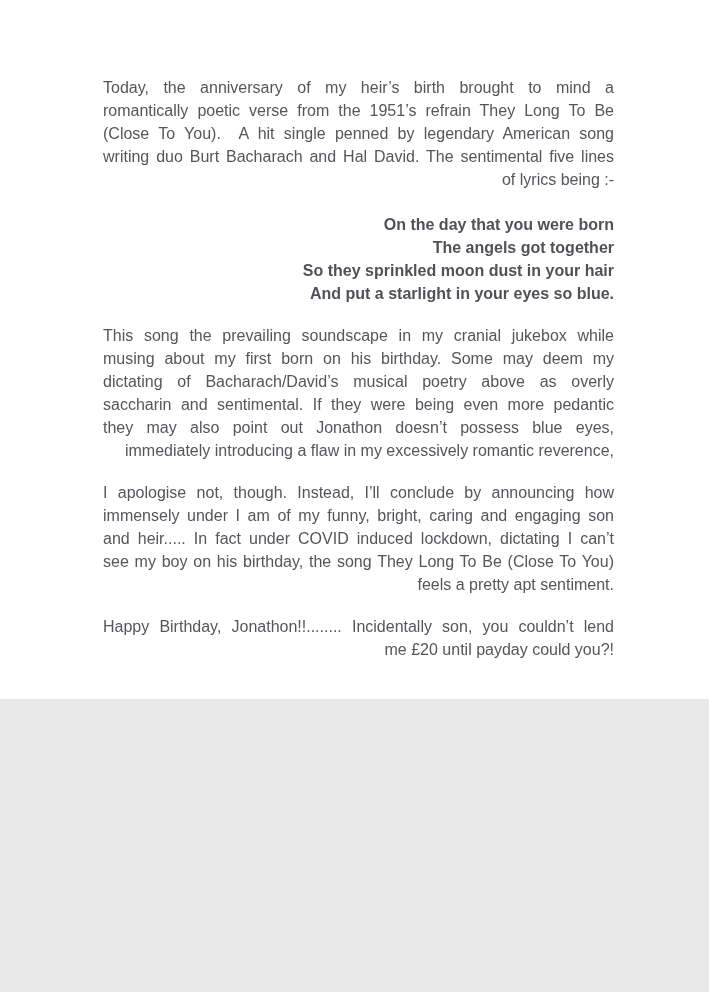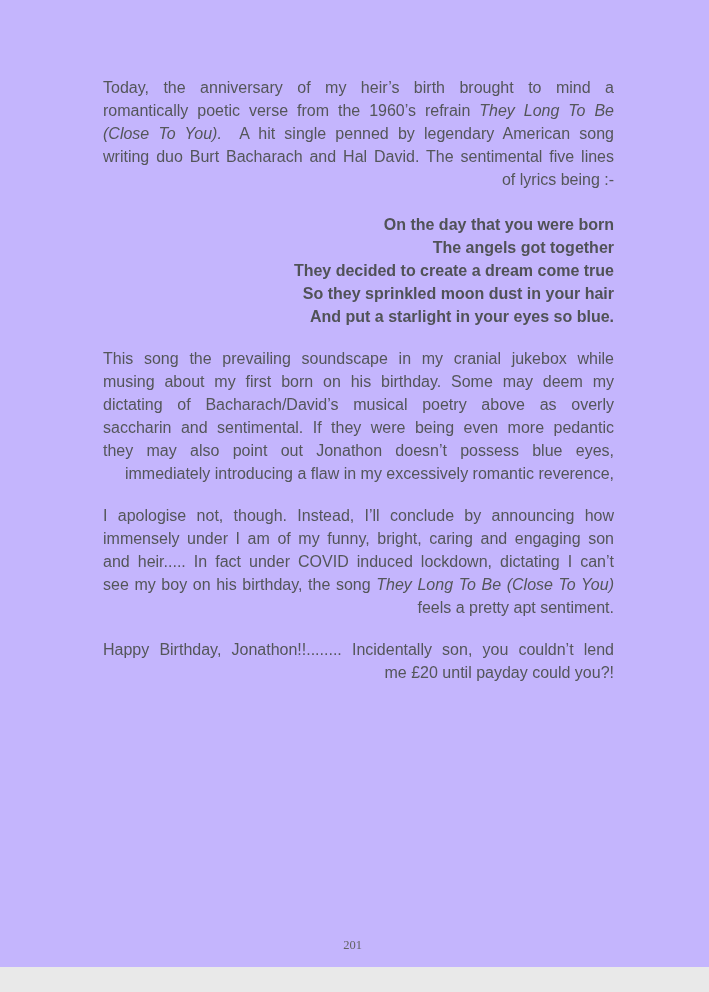--- a/index.html
+++ b/index.html
@@ -3,22 +3,22 @@
 <meta charset="utf-8">
 <style>
   html, body {
     margin: 0;
     padding: 0;
     background: #e9e9e9;
   }
   .page {
     position: relative;
     width: 709px;
-    height: 967px;
-    background: #c4b5fd;
+    height: 699px;
+    background: #ffffff;
     font-family: "Liberation Sans", sans-serif;
     overflow: hidden;
   }
   .content {
     position: absolute;
     left: 103px;
     top: 76px;
     width: 511px;
     color: #54565a;
     font-size: 16px;
@@ -33,49 +33,47 @@
   .paragraph.body .line.justify {
     text-align: justify;
     text-align-last: justify;
   }
   .paragraph.lyrics {
     font-weight: 700;
     color: #505257;
     margin-top: 22px;
   }
   .italic {
-    font-style: italic;
   }
   .footer {
     position: absolute;
     left: 97px;
     width: 511px;
     top: 938px;
     text-align: center;
     font-family: "Liberation Serif", serif;
     font-size: 12.5px;
     color: #636363;
   }
 </style>
 </head>
 <body>
 
 <div class="page">
   <div class="content">
       <div class="paragraph body">
         <div class="line justify"><span>Today, the anniversary of my heir’s birth brought to mind a</span></div>
-        <div class="line justify"><span>romantically poetic verse from the 1960’s refrain </span><span class="italic">They Long To Be</span></div>
+        <div class="line justify"><span>romantically poetic verse from the 1951’s refrain </span><span class="italic">They Long To Be</span></div>
         <div class="line justify"><span class="italic">(Close To You).</span><span>&nbsp; A hit single penned by legendary American song</span></div>
         <div class="line justify"><span>writing duo Burt Bacharach and Hal David. The sentimental five lines</span></div>
         <div class="line"><span>of lyrics being :-</span></div>
       </div>
       <div class="paragraph lyrics">
         <div class="line"><span>On the day that you were born</span></div>
         <div class="line"><span>The angels got together</span></div>
-        <div class="line"><span>They decided to create a dream come true</span></div>
         <div class="line"><span>So they sprinkled moon dust in your hair</span></div>
         <div class="line"><span>And put a starlight in your eyes so blue.</span></div>
       </div>
       <div class="paragraph body">
         <div class="line justify"><span>This song the prevailing soundscape in my cranial jukebox while</span></div>
         <div class="line justify"><span>musing about my first born on his birthday. Some may deem my</span></div>
         <div class="line justify"><span>dictating of Bacharach/David’s musical poetry above as overly</span></div>
         <div class="line justify"><span>saccharin and sentimental. If they were being even more pedantic</span></div>
         <div class="line justify"><span>they may also point out Jonathon doesn’t possess blue eyes,</span></div>
         <div class="line"><span>immediately introducing a flaw in my excessively romantic reverence,</span></div>

